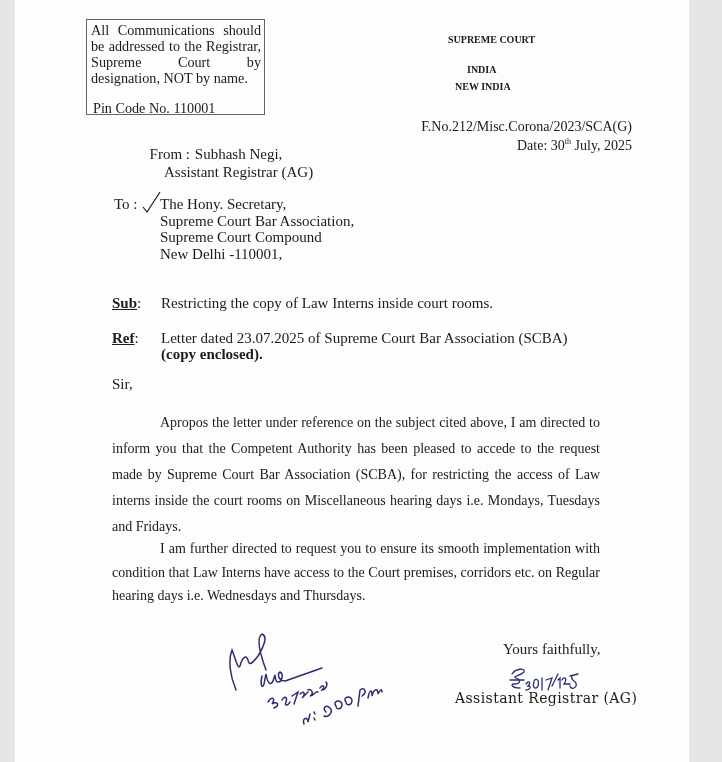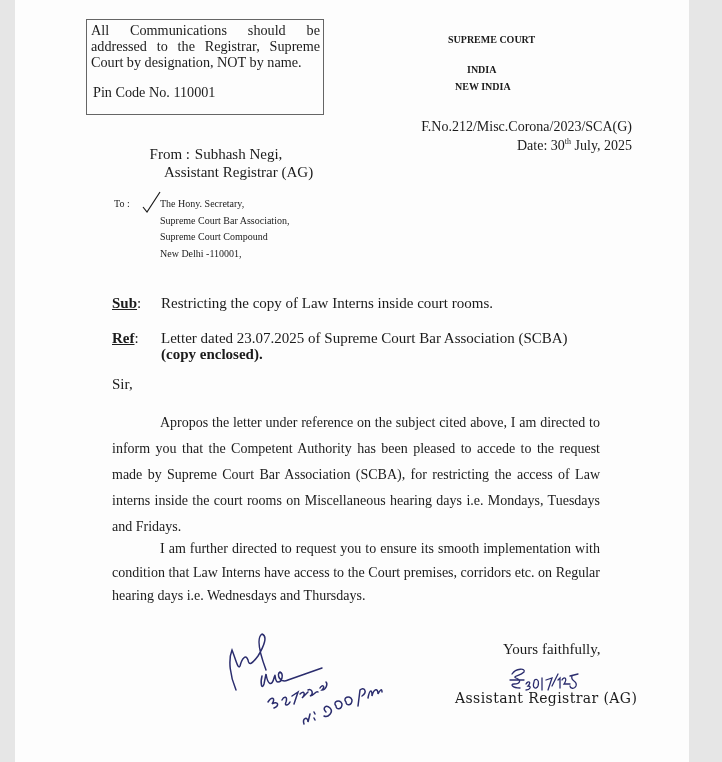--- a/index.html
+++ b/index.html
@@ -8,21 +8,21 @@
       background: #e6e6e6;
       font-family: "Liberation Serif", "DejaVu Serif", serif;
       color: #1b1b1b;
       position: relative;
     }
     .page {
       position: absolute; left: 15px; top: 0; width: 674px; height: 762px;
       background: #fdfdfd;
     }
     .notice-box {
-      position: absolute; left: 86px; top: 19px; width: 238px; height: 96px;
+      position: absolute; left: 86px; top: 19px; width: 179px; height: 96px;
       border: 1px solid #666; box-sizing: border-box;
       padding: 2px 3px 0 4px;
       font-size: 14.2px; line-height: 16px;
       text-align: justify; text-align-last: auto;
     }
     .notice-box .txt { display: block; text-align: justify; }
     .notice-box .pin { display: block; font-weight: normal; margin-top: 14px; padding-left: 2px; }
     .court-head {
       position: absolute; left: 448px; top: 31px;
       font-weight: bold; font-size: 10px; line-height: 17px;
@@ -31,21 +31,21 @@
     .court-head .l2 { padding-left: 19px; margin-top: 13px; }
     .court-head .l3 { padding-left: 7px; }
     .file-info {
       position: absolute; right: 90px; top: 119px; text-align: right;
       font-size: 14px; line-height: 15px;
     }
     .file-info sup { font-size: 8px; }
     .from-block { position: absolute; left: 114px; top: 145px; font-size: 15px; line-height: 18px; text-align: center; }
     .from-block .lbl { display: inline-block; width: 50px; }
     .from-block .indent { padding-left: 50px; }
-    .to-block { position: absolute; left: 114px; top: 196px; font-size: 10px; line-height: 16.5px; }
+    .to-block { position: absolute; left: 114px; top: 196px; font-size: 15px; line-height: 16.5px; }
     .to-block .lbl { display: inline-block; width: 46px; position: relative; }
     .to-block .indent { padding-left: 46px; }
     .tick-mark { position: absolute; left: 28px; top: -6px; }
     .sub-row, .ref-row { position: absolute; left: 112px; font-size: 15px; line-height: 16px; }
     .sub-row { top: 295px; }
     .ref-row { top: 330px; width: 495px; }
     .key { display: inline-block; width: 49px; vertical-align: top; }
     .key b { text-decoration: underline; }
     .val { display: inline-block; vertical-align: top; width: 445px; }
     .salutation { position: absolute; left: 112px; top: 376px; font-size: 15px; }

